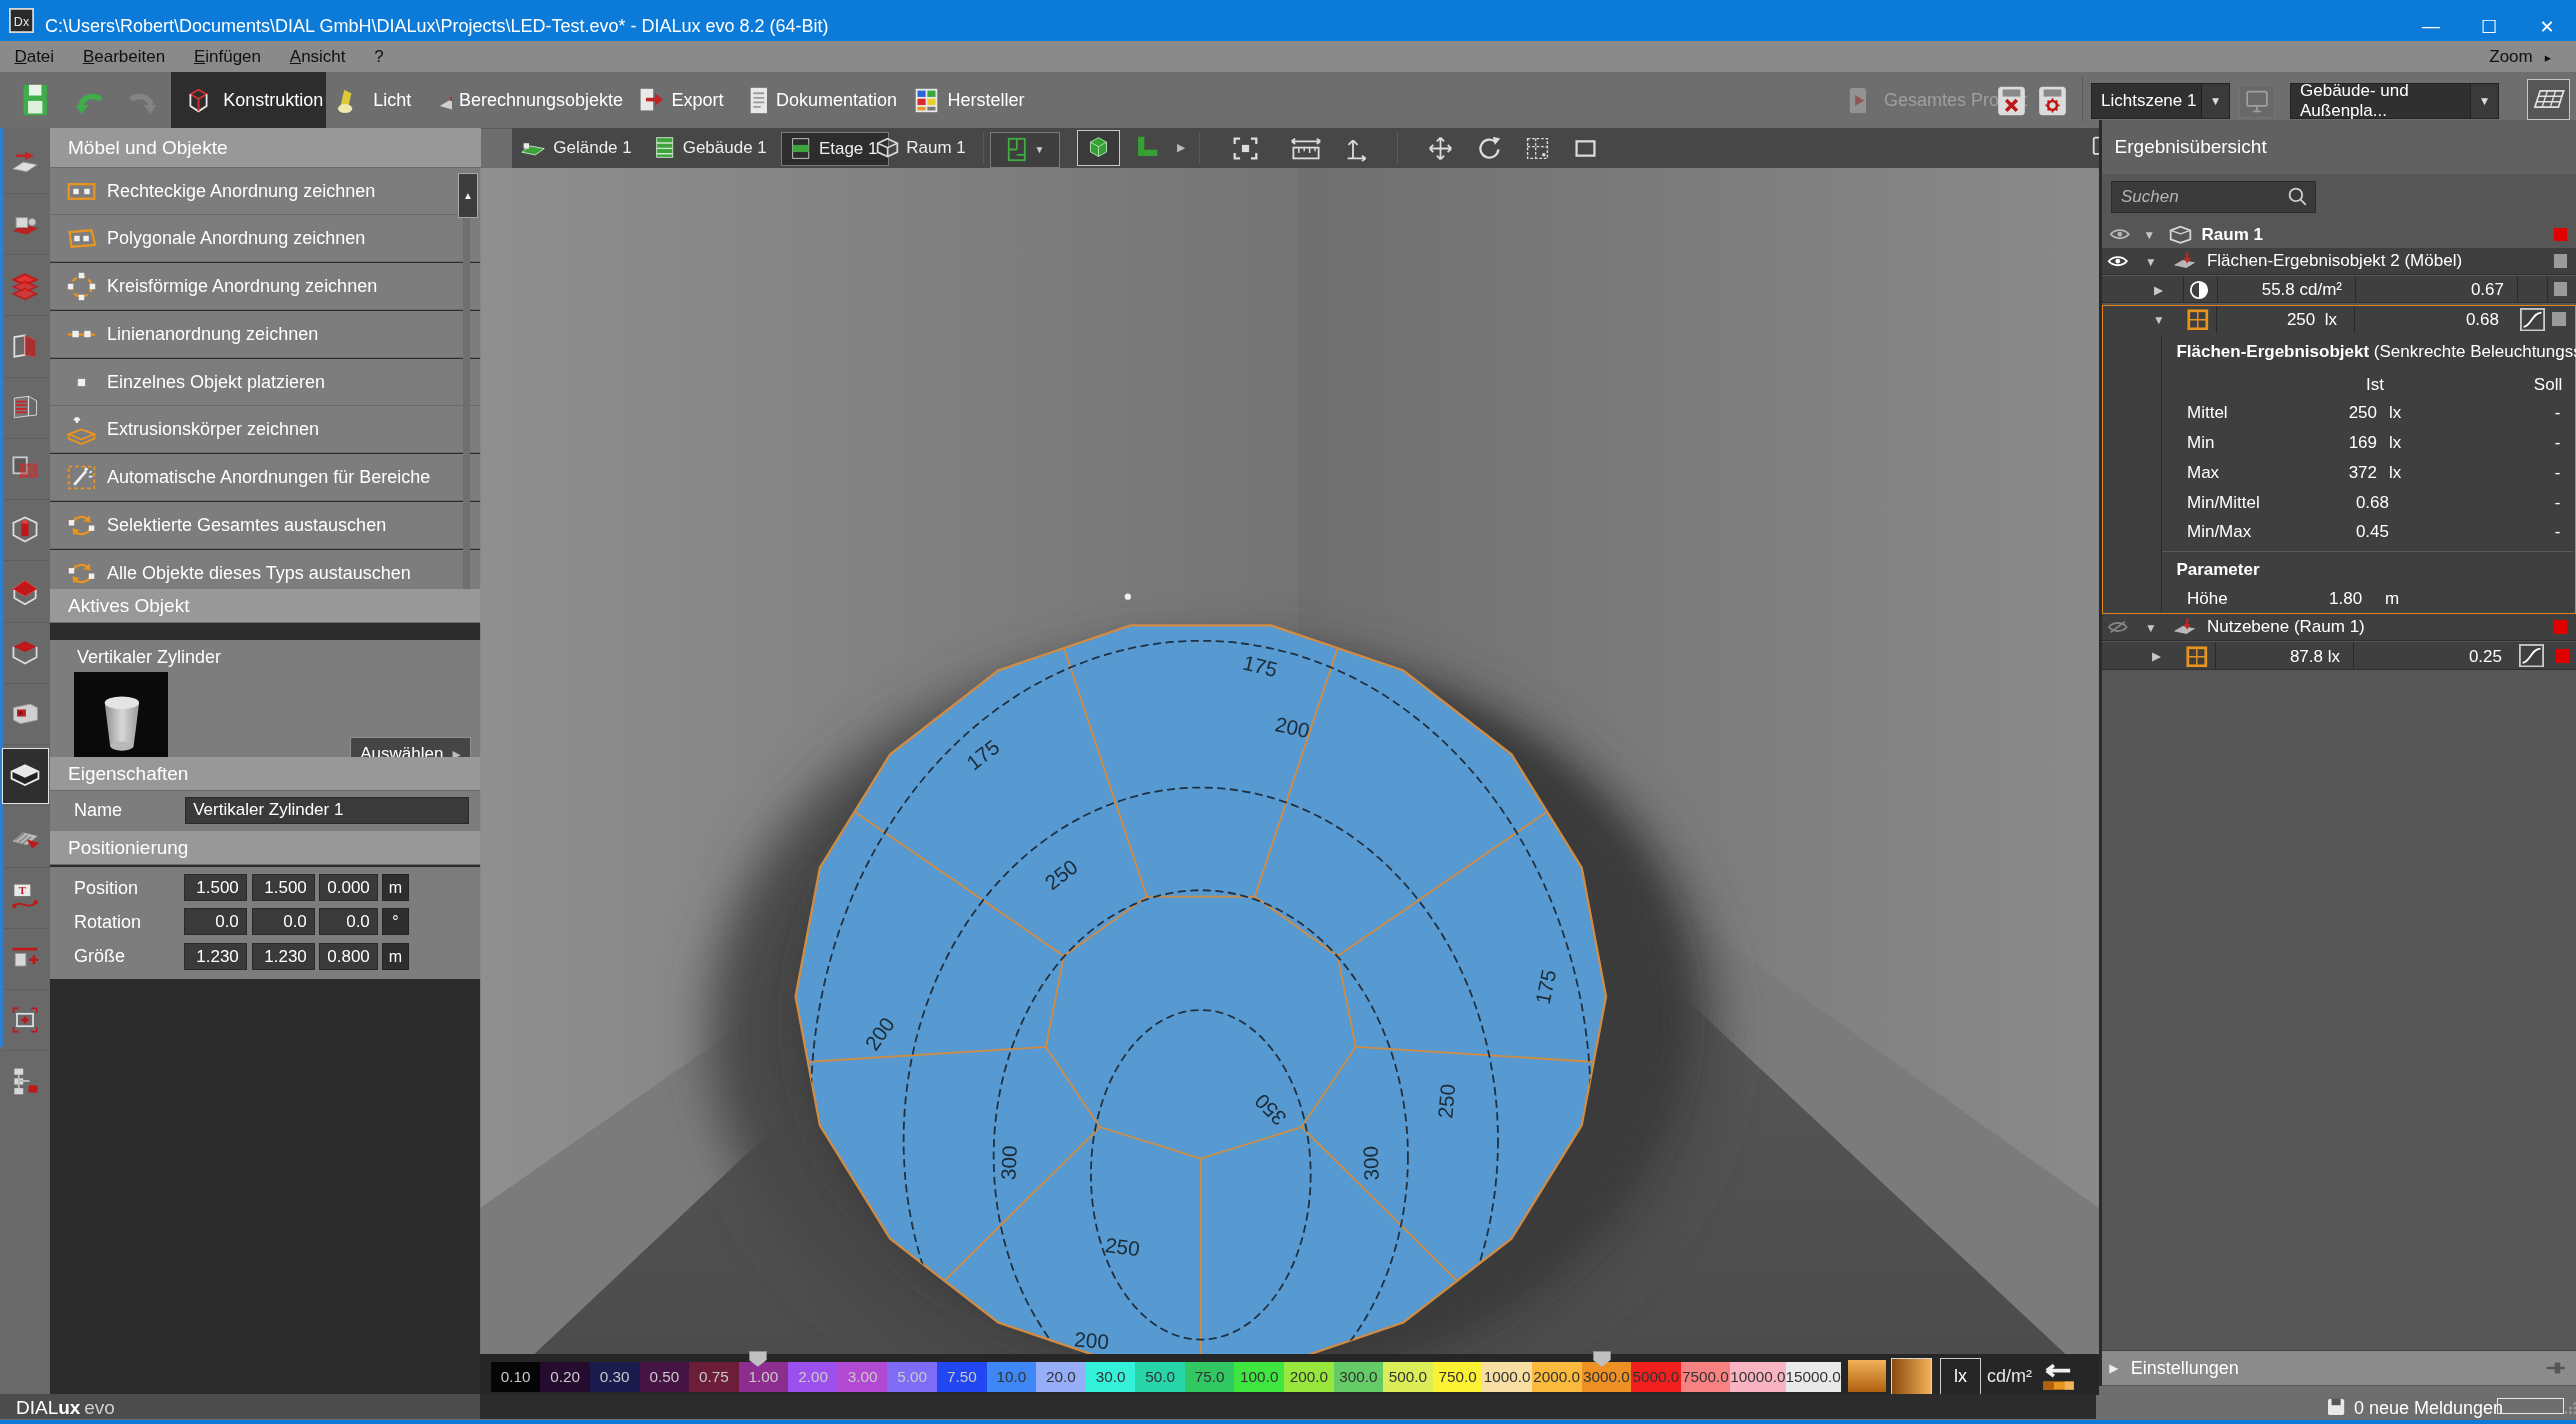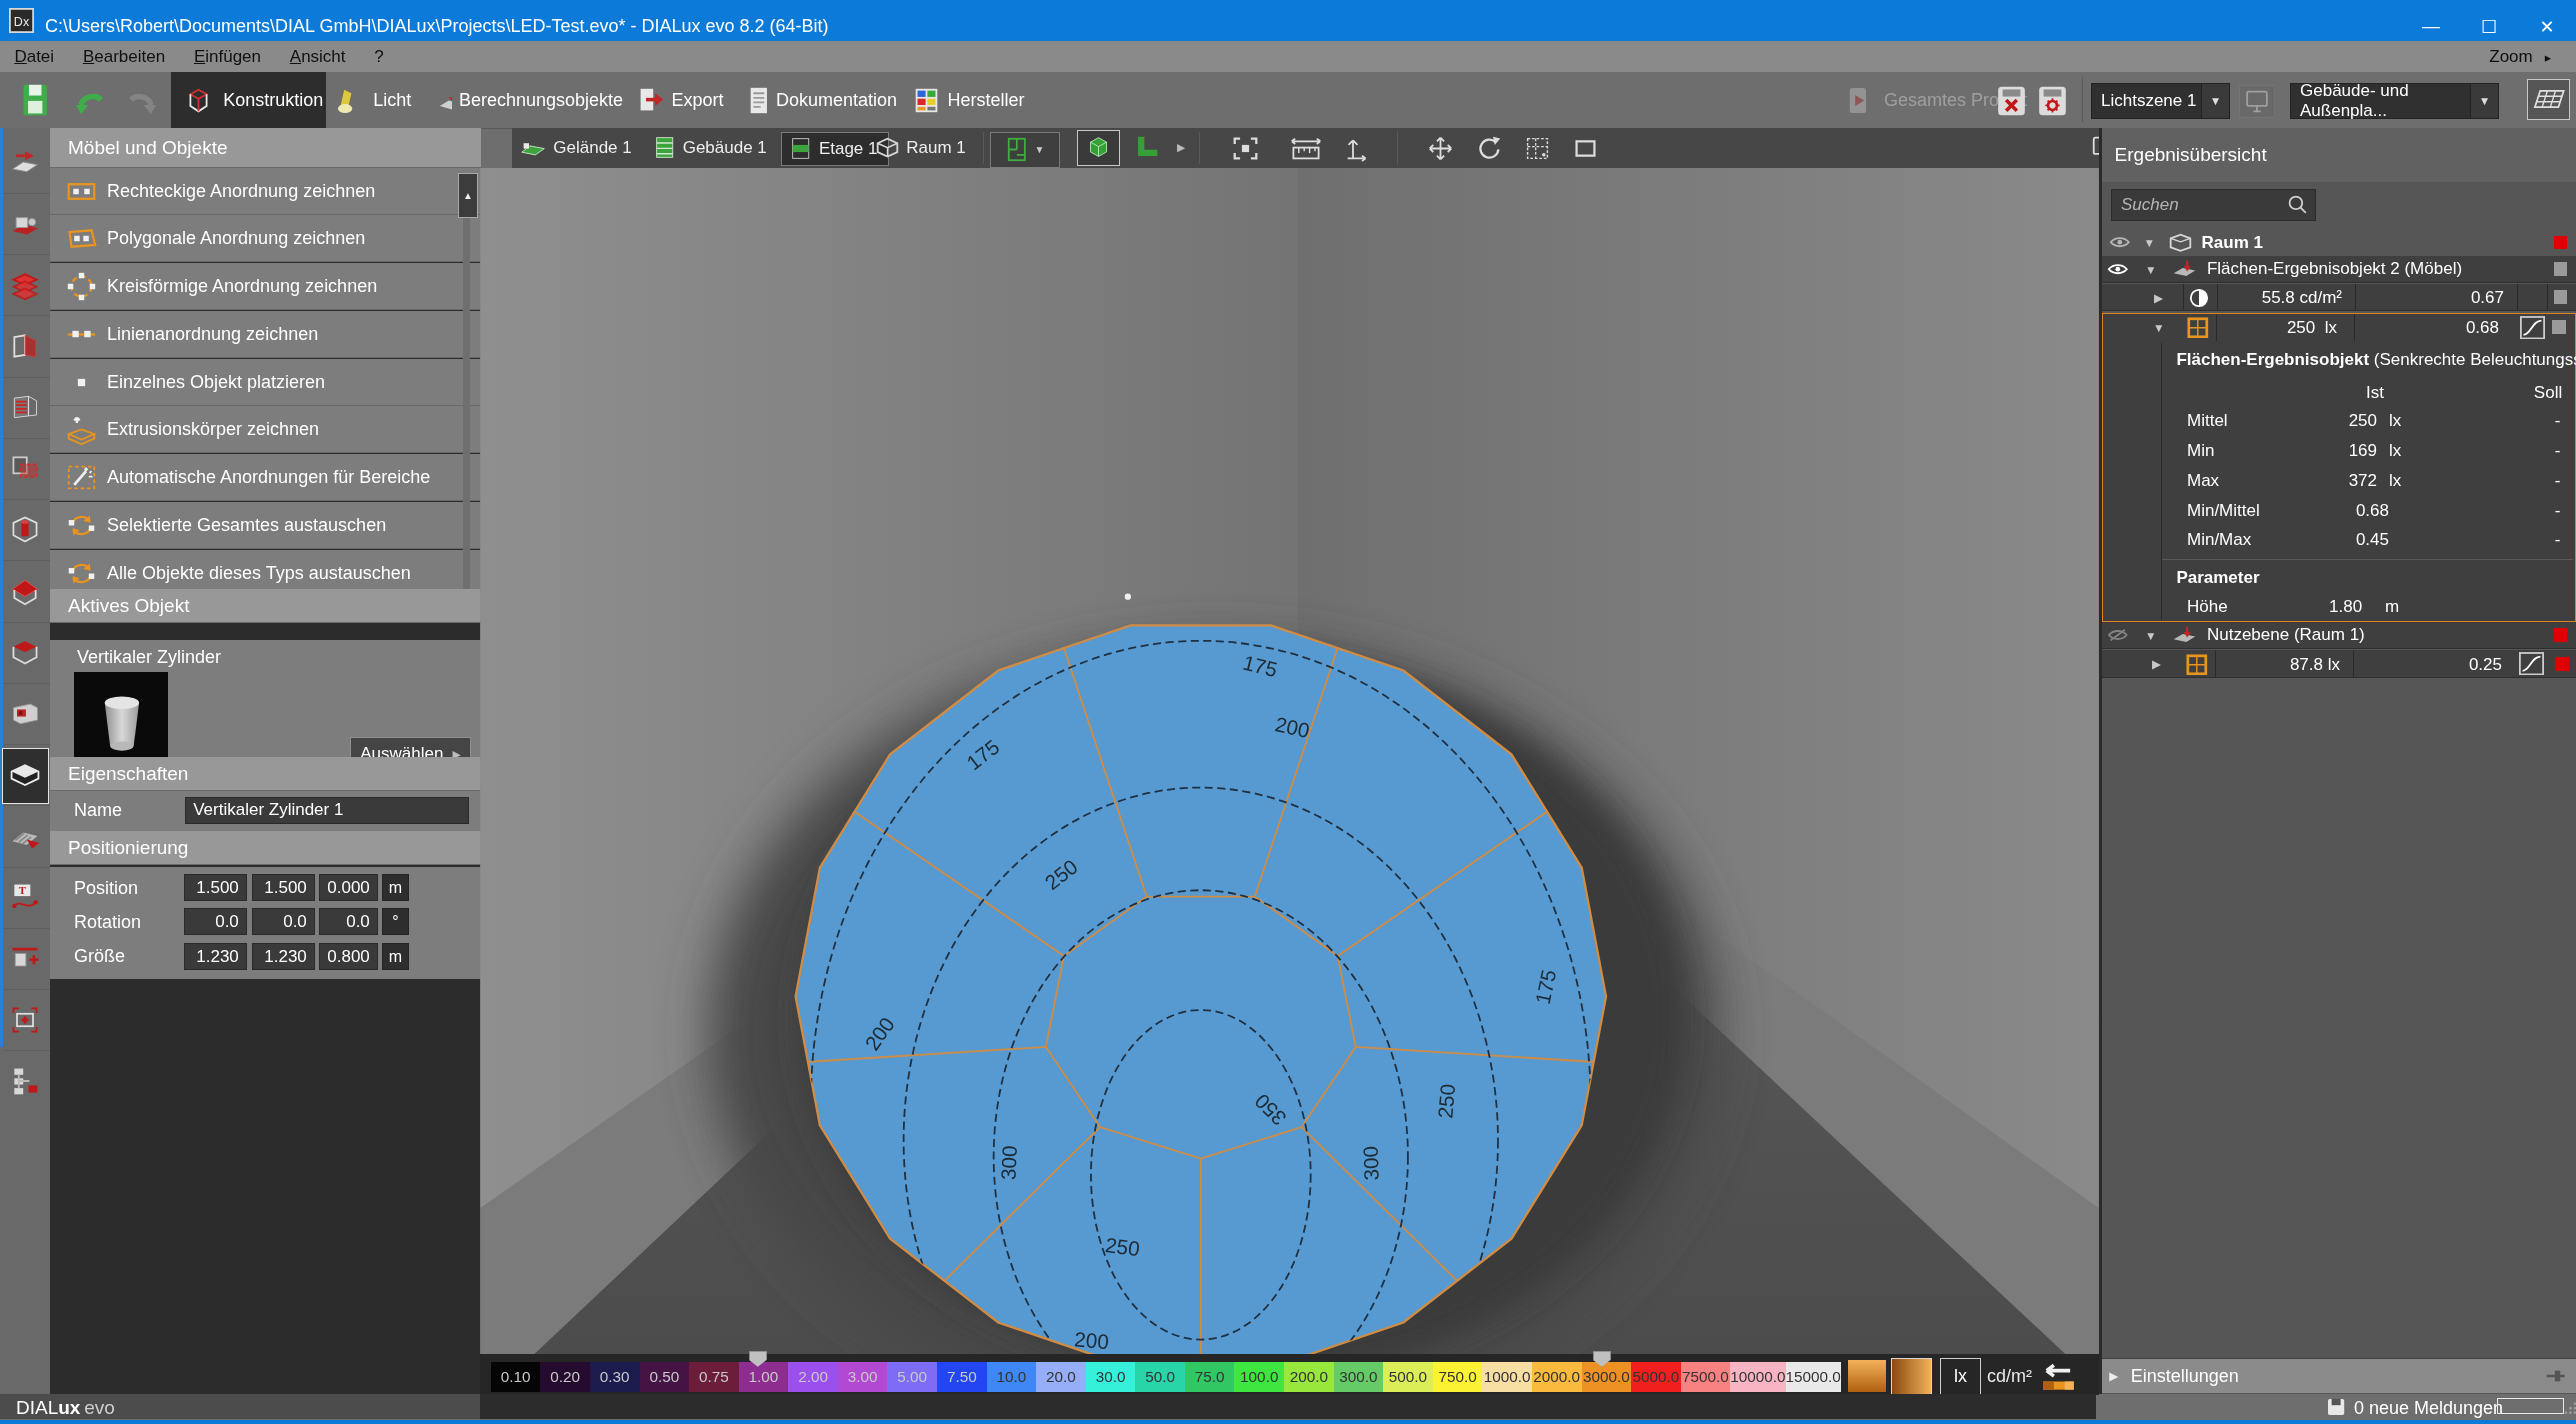--- a/index.html
+++ b/index.html
@@ -48,21 +48,21 @@
   .tabbar{left:480px;top:128px;width:1619px;height:40px;background:#474747;border-bottom:0.9px solid #373737;margin-left:32px;}
   .vtab{position:absolute;top:3.6px;height:32px;display:flex;align-items:center;font-size:17px;color:#eee;}
   .vtab.active{background:#2d2d2d;border:0.9px solid #7a7a7a;}
   .vbtn{position:absolute;display:flex;align-items:center;justify-content:center;}
   .scalebar{left:480px;top:1354px;width:1619px;height:41px;background:#262626;}
   .seg{flex:1;display:flex;align-items:center;justify-content:center;font-size:15.3px;color:#c9c9c9;}
   .seg.dk{color:#333;}
   .marker{position:absolute;top:-10.8px;width:16px;height:13.5px;background:#c0c0c0;border:0.9px solid #8a8a8a;
           clip-path:polygon(0 0,100% 0,100% 55%,50% 100%,0 55%);}
   
-  .rightpanel{left:2099px;top:128px;width:477px;height:1266px;background:#565656;border-left:3.6px solid #2b2b2b;box-sizing:border-box;}
+  .rightpanel{left:2099px;top:120px;width:477px;height:1266px;background:#565656;border-left:3.6px solid #2b2b2b;box-sizing:border-box;}
   .rrow{position:absolute;left:0;width:474px;background:#3f3f3f;border-bottom:0.9px solid #2e2e2e;box-sizing:border-box;}
   .rtxt{font-size:17px;color:#fff;}
   .expander{color:#c8c8c8;font-size:11.7px;}
   .cellsep{position:absolute;top:0;width:0.9px;height:100%;background:#2a2a2a;}
   .swatch{position:absolute;width:13.5px;height:13.5px;}
   
   .statusbar{left:0;top:1394px;width:2096px;height:25px;background:#2c2c2c;}
   .bluebottom{left:0;top:1420px;width:2576px;height:4.5px;background:#0c7ad8;}
   u{text-decoration:underline;}
 </style>

